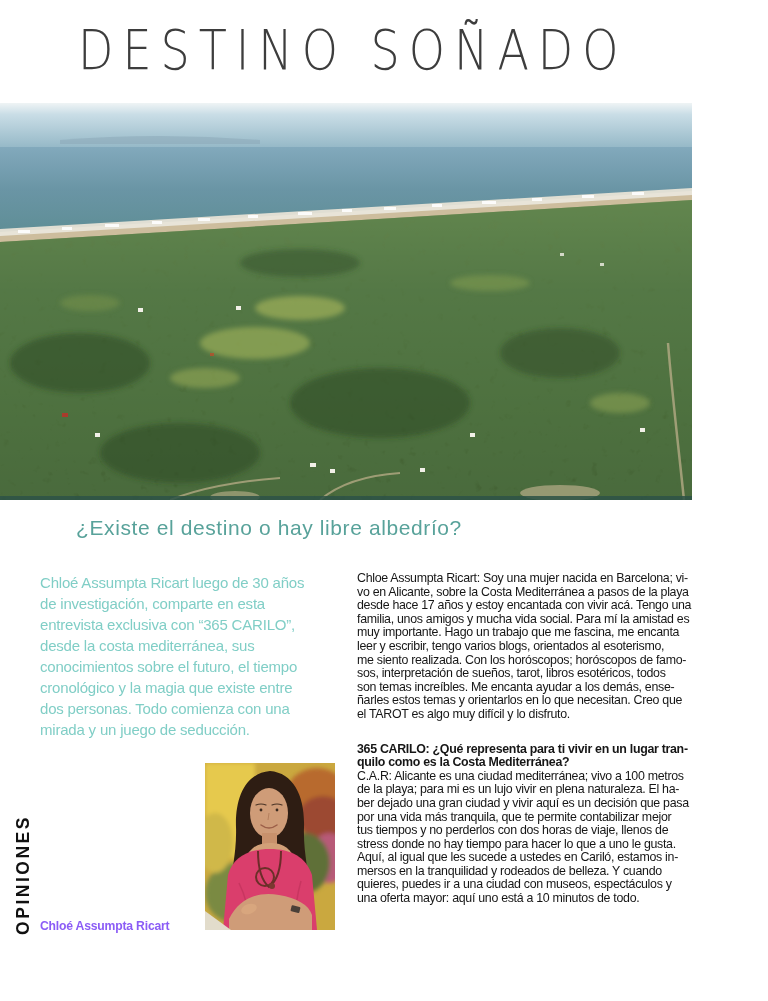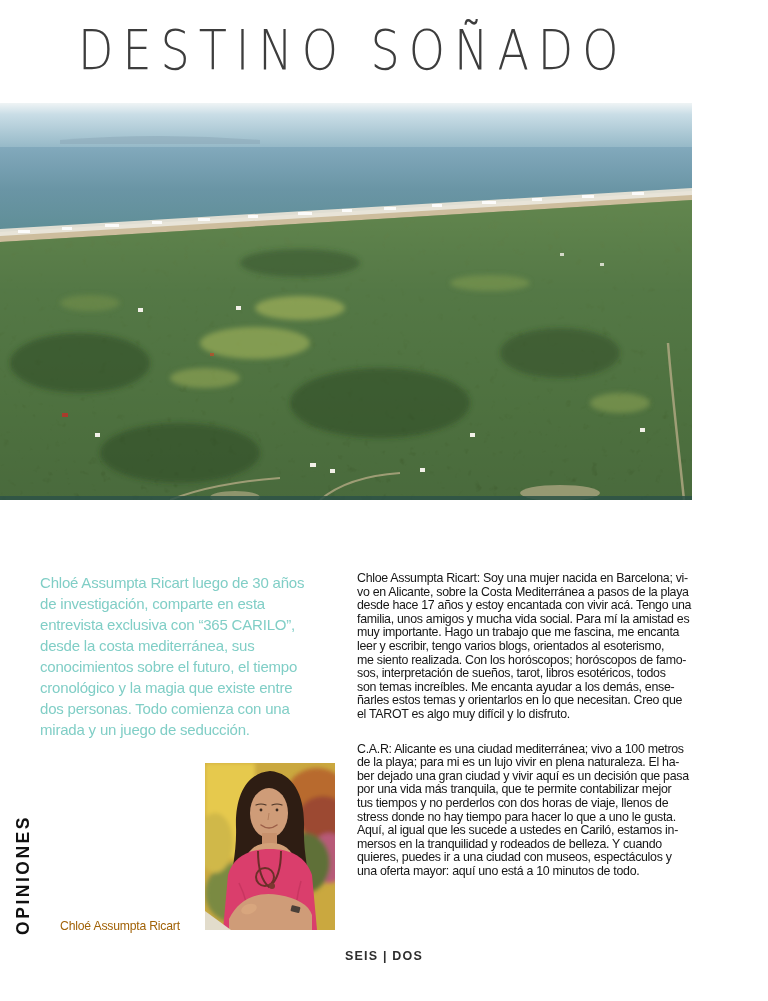--- a/index.html
+++ b/index.html
@@ -28,22 +28,22 @@
   .article {
     position:absolute; left:357px; top:572px; width:384px;
     color:#161616; font-size:12.4px; line-height:13.6px; letter-spacing:-0.3px;
   }
   .article .block + .block { margin-top:21px; }
   .article .q { font-weight:700; white-space:pre-line; }
   .article .a { white-space:pre-line; }
   .portrait { position:absolute; left:205px; top:763px; width:130px; height:167px; }
   .portrait svg { display:block; width:100%; height:100%; }
   .caption {
-    position:absolute; left:40px; top:919px; width:160px; text-align:center;
-    font-size:12.2px; font-weight:400; color:#a16207; letter-spacing:-0.2px;
+    position:absolute; left:40px; top:919px; width:160px; text-align:left;
+    font-size:12.2px; font-weight:700; color:#8b5cf6; letter-spacing:-0.2px;
     white-space:nowrap;
   }
   .opiniones {
     position:absolute; left:-41px; top:864px; width:130px; height:22px;
     transform:rotate(-90deg); font-size:17.5px; font-weight:700;
     letter-spacing:2.5px; color:#111111; text-align:center; white-space:nowrap;
   }
   .footer {
     position:absolute; left:0; top:949px; width:768px; text-align:center;
     font-size:12.5px; font-weight:700; letter-spacing:1.2px; color:#2e2e2e;
@@ -145,20 +145,21 @@
           <rect x="470" y="330" width="5" height="4"></rect>
           <rect x="640" y="325" width="5" height="4"></rect>
         </g>
         <rect x="62" y="310" width="6" height="4" fill="#a83c2c"></rect>
         <rect x="210" y="250" width="4" height="3" fill="#b0542e" opacity="0.85"></rect>
         <rect x="0" y="393" width="692" height="4" fill="#2d5247" opacity="0.85"></rect>
       </g>
     </svg>
   </div>
 
+  <div class="subtitle">¿Existe el destino o hay libre albedrío?</div>
 
   <div class="intro">Chloé Assumpta Ricart luego de 30 años
 de investigación, comparte en esta
 entrevista exclusiva con “365 CARILO”,
 desde la costa mediterránea, sus
 conocimientos sobre el futuro, el tiempo
 cronológico y la magia que existe entre
 dos personas. Todo comienza con una
 mirada y un juego de seducción.</div>
 
@@ -170,20 +171,22 @@
 familia, unos amigos y mucha vida social. Para mí la amistad es
 muy importante. Hago un trabajo que me fascina, me encanta
 leer y escribir, tengo varios blogs, orientados al esoterismo,
 me siento realizada. Con los horóscopos; horóscopos de famo-
 sos, interpretación de sueños, tarot, libros esotéricos, todos
 son temas increíbles. Me encanta ayudar a los demás, ense-
 ñarles estos temas y orientarlos en lo que necesitan. Creo que
 el TAROT es algo muy difícil y lo disfruto.</div>
     </div>
     <div class="block">
+      <div class="q">365 CARILO: ¿Qué representa para ti vivir en un lugar tran-
+quilo como es la Costa Mediterránea?</div>
       <div class="a">C.A.R:  Alicante es una ciudad mediterránea; vivo a 100 metros
 de la playa; para mi es un lujo vivir en plena naturaleza.  El ha-
 ber dejado una gran ciudad y vivir aquí es un decisión que pasa
 por una vida más tranquila, que te permite contabilizar mejor
 tus tiempos y no perderlos con dos horas de viaje, llenos de
 stress donde no hay tiempo para hacer lo que a uno le gusta.
 Aquí, al igual que les sucede a ustedes en Cariló, estamos in-
 mersos en la tranquilidad y rodeados de belleza. Y cuando
 quieres, puedes ir a una ciudad con museos, espectáculos y
 una oferta mayor: aquí uno está a 10 minutos de todo.</div>
@@ -234,15 +237,14 @@
       <ellipse cx="44" cy="146" rx="8" ry="5" fill="#d8a67e" transform="rotate(-18 44 146)"></ellipse>
       <rect x="86" y="143" width="9" height="6" rx="1" fill="#4a4038" transform="rotate(14 90 146)"></rect>
       <polygon points="0,148 26,167 0,167" fill="#e2dccb"></polygon>
     </svg>
   </div>
 
   <div class="caption">Chloé Assumpta Ricart</div>
 
   <div class="opiniones">OPINIONES</div>
 
-  <div class="footer">SEIS | DOS</div>
 
 </div>
 
 </body></html>

